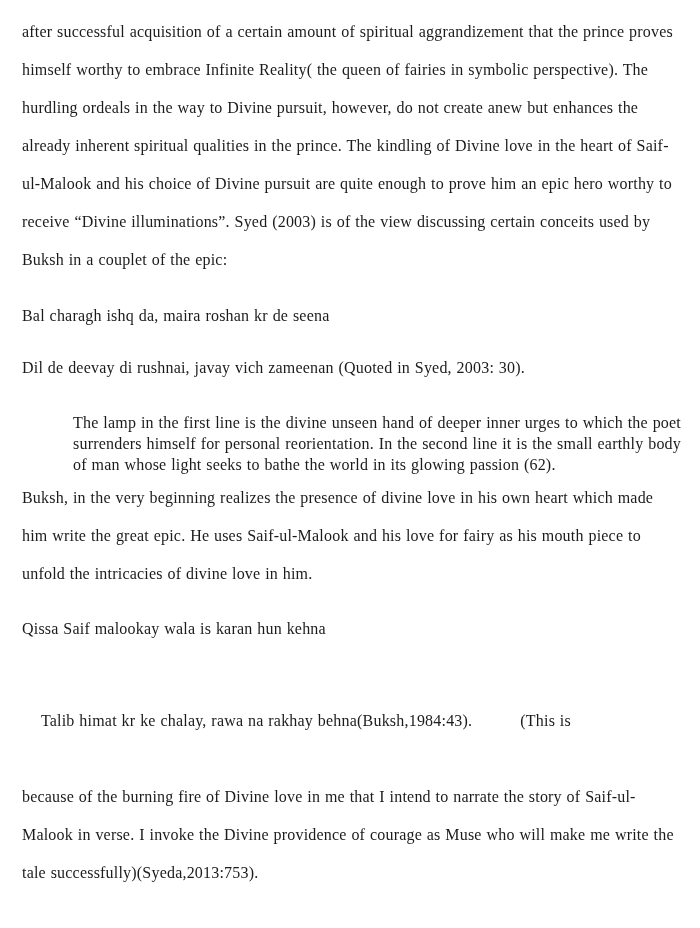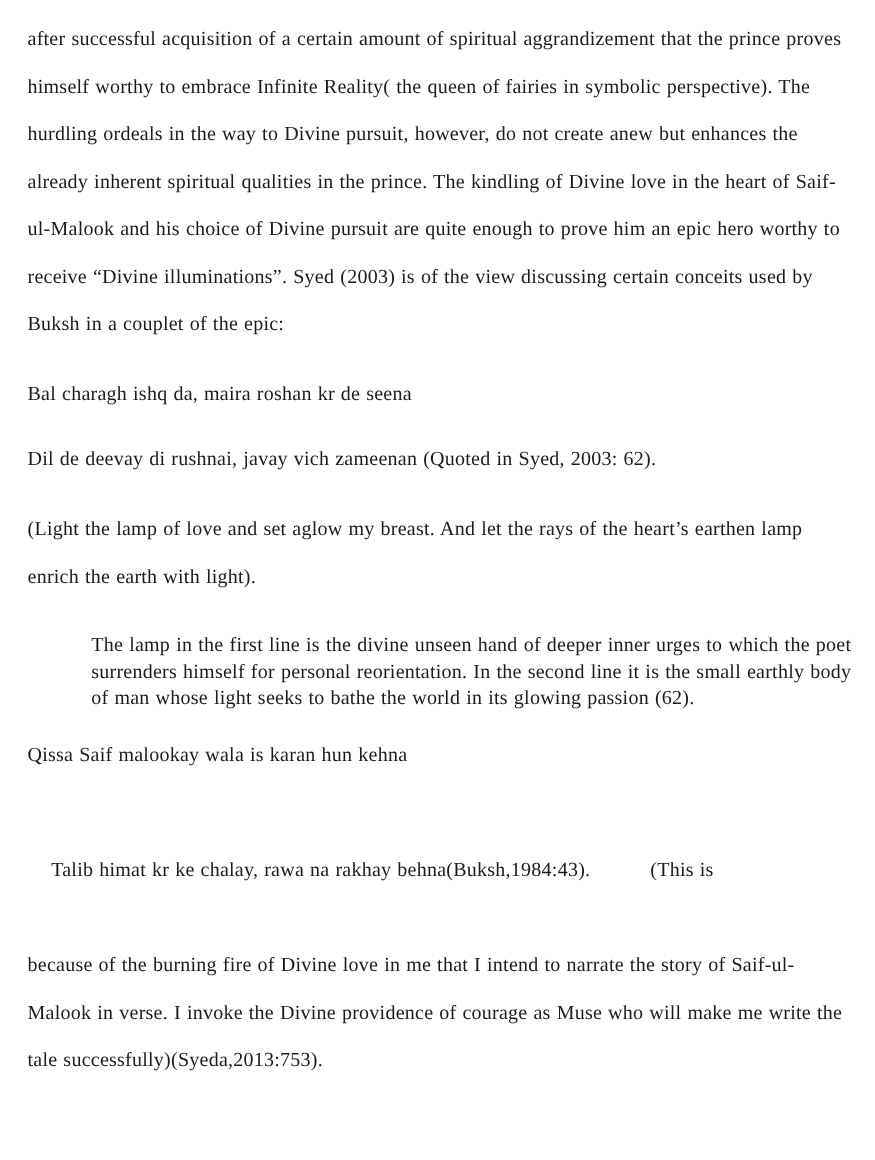--- a/index.html
+++ b/index.html
@@ -59,27 +59,28 @@
   <div class="fixed-lines">after successful acquisition of a certain amount of spiritual aggrandizement that the prince proves
 himself worthy to embrace Infinite Reality( the queen of fairies in symbolic perspective). The
 hurdling ordeals in the way to Divine pursuit, however, do not create anew but enhances the
 already inherent spiritual qualities in the prince. The kindling of Divine love in the heart of Saif-
 ul-Malook and his choice of Divine pursuit are quite enough to prove him an epic hero worthy to
 receive “Divine illuminations”. Syed (2003) is of the view discussing certain conceits used by
 Buksh in a couplet of the epic:</div>
 
   <div class="fixed-lines m-verse1">Bal charagh ishq da, maira roshan kr de seena</div>
 
-  <div class="fixed-lines m-verse2">Dil de deevay di rushnai, javay vich zameenan (Quoted in Syed, 2003: 62).</div>
+  <div class="fixed-lines m-verse2">Dil de deevay di rushnai, javay vich zameenan (Quoted in Syed, 2003: 30).</div>
 
-  <div class="fixed-lines m-trans1">(Light the lamp of love and set aglow my breast. And let the rays of the heart’s earthen lamp
-enrich the earth with light).</div>
 
   <div class="blockquote">The lamp in the first line is the divine unseen hand of deeper inner urges to which the poet surrenders himself for personal reorientation. In the second line it is the small earthly body of man whose light seeks to bathe the world in its glowing passion (62).</div>
 
+  <div class="fixed-lines m-p2">Buksh, in the very beginning realizes the presence of divine love in his own heart which made
+him write the great epic. He uses Saif-ul-Malook and his love for fairy as his mouth piece to
+unfold the intricacies of divine love in him.</div>
 
   <div class="fixed-lines m-verse3">Qissa Saif malookay wala is karan hun kehna</div>
 
   <div class="talib-line m-talib">
     <span>Talib himat kr ke chalay, rawa na rakhay behna(Buksh,1984:43).</span><span class="right-seg">(This is</span>
   </div>
 
   <div class="fixed-lines">because of the burning fire of Divine love in me that I intend to narrate the story of Saif-ul-
 Malook in verse. I invoke the Divine providence of courage as Muse who will make me write the
 tale successfully)(Syeda,2013:753).</div>

